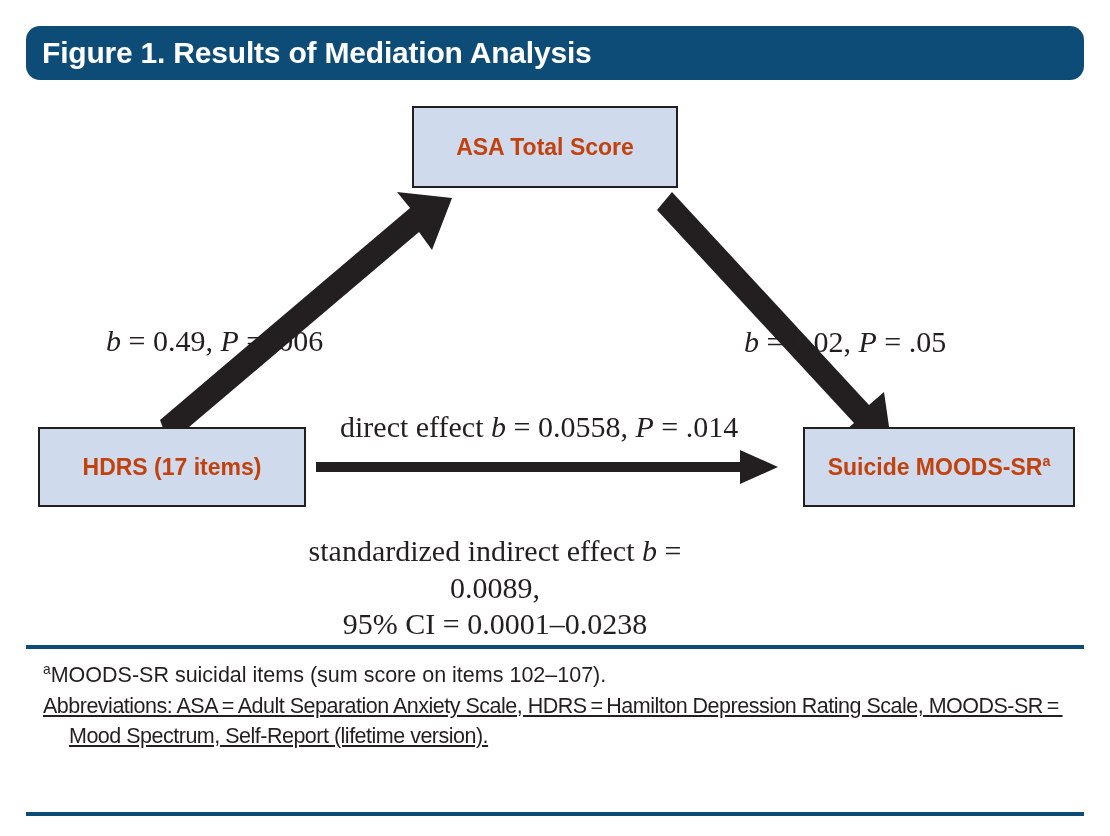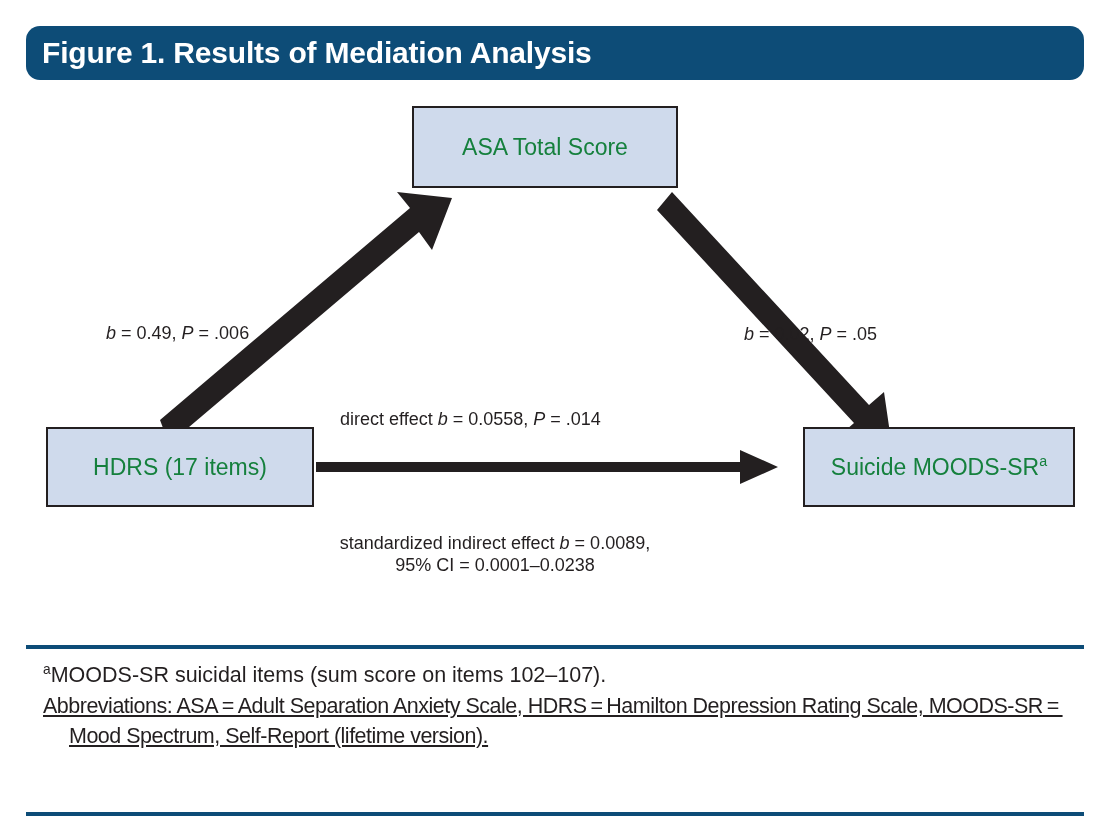--- a/index.html
+++ b/index.html
@@ -61,40 +61,42 @@
     position: absolute;
     box-sizing: border-box;
     background: #cfdaec;
     border: 2px solid #231f20;
     display: flex;
     align-items: center;
     justify-content: center;
   }
   .node .node-label {
     font-size: 23px;
-    color: #15803d;
+    color: #c2410c;
     white-space: nowrap;
     line-height: 1;
+    font-weight: bold;
   }
   .node .node-label sup {
     font-size: 0.62em;
     vertical-align: super;
     line-height: 0;
   }
   #node-asa   { left: 412px; top: 26px;  width: 266px; height: 82px; }
-  #node-hdrs  { left: 38px;  top: 347px; width: 268px; height: 80px; margin-left: 8px; }
+  #node-hdrs  { left: 38px;  top: 347px; width: 268px; height: 80px; }
   #node-suicide { left: 803px; top: 347px; width: 272px; height: 80px; }
 
   
   .path-label {
     position: absolute;
-    font-size: 18px;
+    font-size: 30px;
     color: #231f20;
     white-space: nowrap;
     line-height: 1.22;
+    font-family: Liberation Serif, serif;
   }
   .path-label i { font-style: italic; }
   #label-a      { left: 106px; top: 243px; }
   #label-b      { left: 744px; top: 244px; }
   #label-direct { left: 340px; top: 329px; }
   #label-indirect {
     left: 285px;
     top: 453px;
     width: 420px;
     text-align: center;

